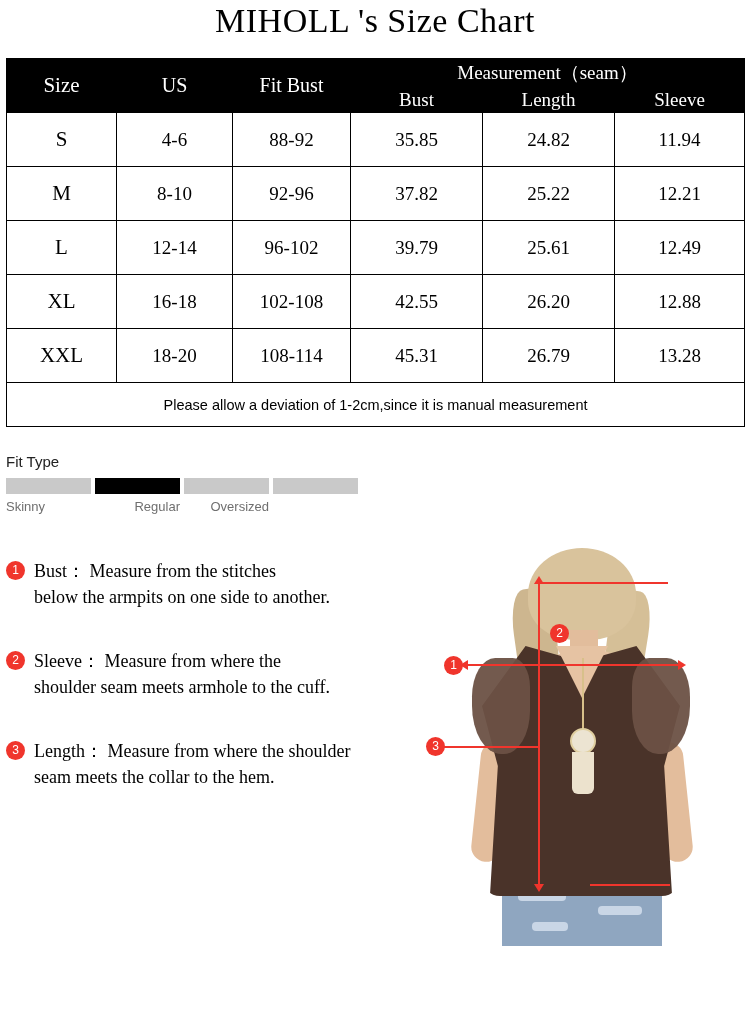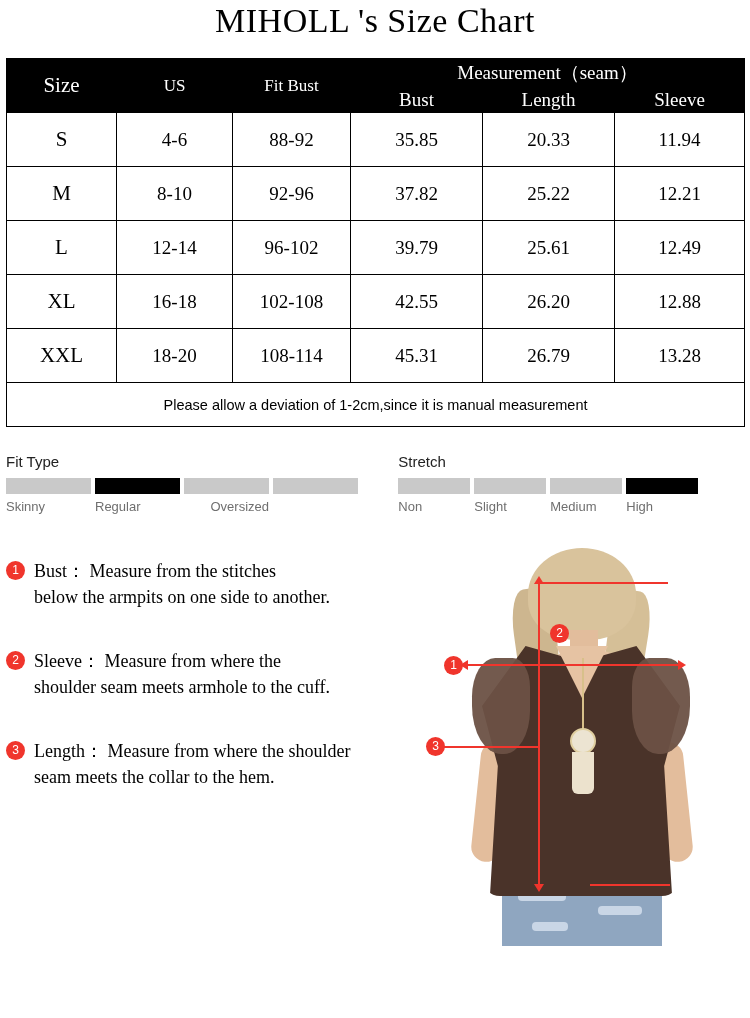--- a/index.html
+++ b/index.html
@@ -33,21 +33,21 @@
   }
   table.size-chart td, table.size-chart th {
     border: 1px solid #000;
     text-align: center;
     vertical-align: middle;
     font-weight: 400;
   }
   .hdr {
     background: #000;
     color: #fff;
-    font-size: 17px;
+    font-size: 20px;
   }
   .hdr.big { font-size: 19px; }
   .hdr.size-cell { font-size: 21px; }
   .measure-head { font-size: 19px; }
   td.rowlabel { font-size: 21px; height: 54px; }
   td.cell { font-size: 19px; height: 54px; }
   .note-row td {
     font-family: "Liberation Sans", sans-serif;
     font-size: 14.5px;
     font-weight: bold;
@@ -73,21 +73,21 @@
   .seg {
     height: 16px;
     background: #c9c9c9;
   }
   .seg.on { background: #000; }
   .lbl-row { display: flex; gap: 4px; margin-top: 5px; }
   .seg-lbl {
     font-family: "Liberation Sans", sans-serif;
     font-size: 13px;
     color: #6f6f6f;
-    text-align: left;
+    text-align: right;
   }
   .fit .seg, .fit .seg-lbl { width: 85px; }
   .stretch .seg, .stretch .seg-lbl { width: 72px; }
 
   
   .lower { position: relative; margin-top: 44px; height: 400px; }
   .instructions { position: absolute; left: 6px; top: 0; width: 400px; }
   .instr {
     position: relative;
     padding-left: 28px;
@@ -240,21 +240,21 @@
           <td class="hdr big">Bust</td>
           <td class="hdr big">Length</td>
           <td class="hdr big">Sleeve</td>
         </tr>
 
         <tr>
           <td class="rowlabel">S</td>
           <td class="cell">4-6</td>
           <td class="cell">88-92</td>
           <td class="cell">35.85</td>
-          <td class="cell">20.33</td>
+          <td class="cell">24.82</td>
           <td class="cell">11.94</td>
         </tr>
         <tr>
           <td class="rowlabel">M</td>
           <td class="cell">8-10</td>
           <td class="cell">92-96</td>
           <td class="cell">37.82</td>
           <td class="cell">25.22</td>
           <td class="cell">12.21</td>
         </tr>
@@ -301,35 +301,20 @@
         <div class="seg"></div>
       </div>
       <div class="lbl-row">
         <div class="seg-lbl" style="text-align:left">Skinny</div>
         <div class="seg-lbl">Regular</div>
         <div class="seg-lbl" style="text-align:right">Oversized</div>
         <div class="seg-lbl"></div>
       </div>
     </div>
 
-    <div class="bar-group stretch">
-      <div class="bar-title">Stretch</div>
-      <div class="seg-row">
-        <div class="seg"></div>
-        <div class="seg"></div>
-        <div class="seg"></div>
-        <div class="seg on"></div>
-      </div>
-      <div class="lbl-row">
-        <div class="seg-lbl">Non</div>
-        <div class="seg-lbl">Slight</div>
-        <div class="seg-lbl">Medium</div>
-        <div class="seg-lbl">High</div>
-      </div>
-    </div>
   </div>
 
   <div class="lower">
 
     <div class="instructions">
 
       <div class="instr">
         <span class="num">1</span>
         <span class="term">Bust：</span>
         <span>Measure from the stitches</span><br>

